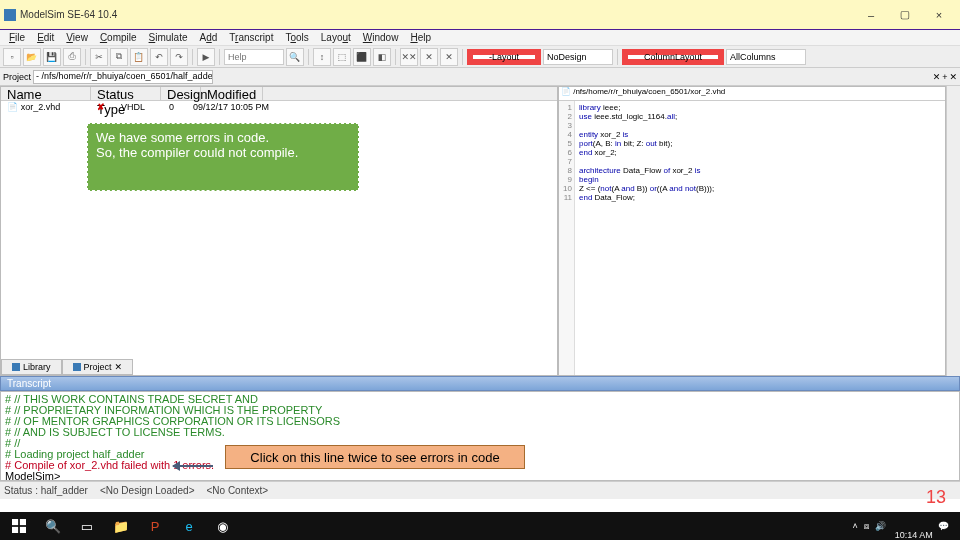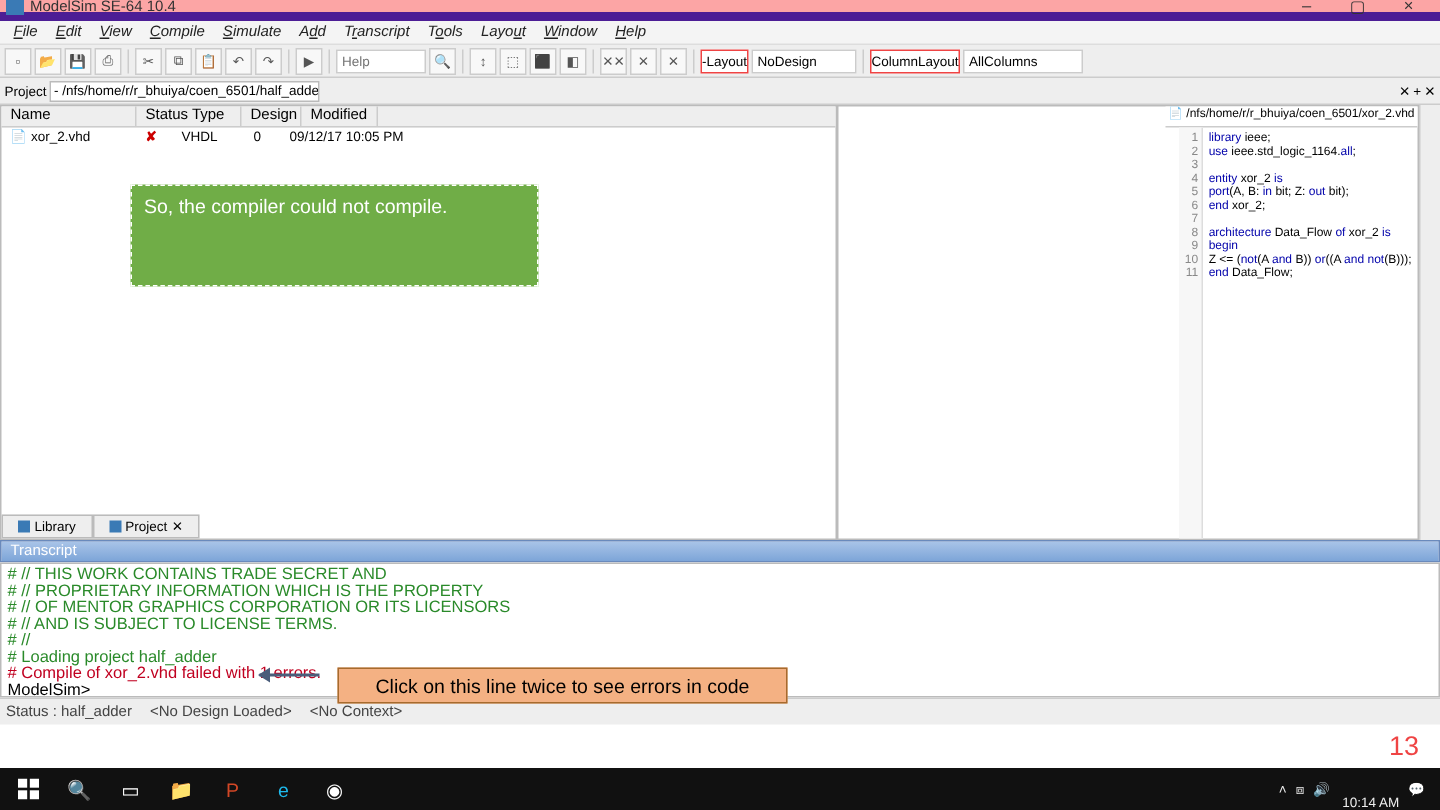--- a/index.html
+++ b/index.html
@@ -1,59 +1,59 @@
 <!DOCTYPE html>
 <html><head>
 <meta charset="utf-8">
 <style>
   * { margin:0; padding:0; box-sizing:border-box; font-family:'Segoe UI',Tahoma,sans-serif; }
   body { width:960px; height:540px; background:#fff; overflow:hidden; font-size:10px; position:relative; }
 
   
-  .titlebar { height:14px; background:#fca5a5; display:flex; align-items:center; padding:0 4px; border-bottom:6px solid #4c1d95; }
+  .titlebar { height:30px; background:#fef9c3; display:flex; align-items:center; padding:0 4px; border-bottom:1px solid #4c1d95; }
   .titlebar .app-icon { width:12px; height:12px; background:#3a7ab5; margin-right:4px; }
   .titlebar .title { flex:1; font-size:10px; color:#333; }
   .win-ctrl { width:34px; height:18px; display:flex; align-items:center; justify-content:center; font-size:11px; color:#333; }
 
   
-  .menubar { height:16px; background:#f4f4f4; display:flex; align-items:center; padding:0 4px; gap:2px; border-bottom:1px solid #ddd;font-style:italic; }
+  .menubar { height:16px; background:#f4f4f4; display:flex; align-items:center; padding:0 4px; gap:2px; border-bottom:1px solid #ddd; }
   .menubar span { font-size:10px; padding:0 5px; color:#222; }
   .menubar span u { text-decoration:underline; }
 
   
   .toolbar { height:22px; background:#eee; border-bottom:1px solid #ccc; display:flex; align-items:center; padding:0 3px; gap:2px; }
   .tb-btn { width:18px; height:18px; background:#f8f8f8; border:1px solid #ccc; display:flex; align-items:center; justify-content:center; font-size:9px; color:#555; }
   .tb-sep { width:1px; height:16px; background:#ccc; margin:0 2px; }
-  .tb-text { font-size:9px; padding:0 0; height:16px; border:1px solid #ef4444; background:#fff; display:flex; align-items:center; }
+  .tb-text { font-size:9px; padding:0 16px; height:16px; border:6px solid #ef4444; background:#fff; display:flex; align-items:center; }
   .tb-input { height:16px; border:1px solid #ccc; font-size:9px; padding:0 3px; background:#fff; }
 
   
   .toolbar2 { height:18px; background:#eee; border-bottom:1px solid #ccc; display:flex; align-items:center; padding:0 3px; font-size:9px; gap:2px; }
   .path-field { flex:0 0 180px; height:14px; border:1px solid #bbb; background:#fff; padding:0 2px; font-size:9px; overflow:hidden; white-space:nowrap; }
 
   
   .workspace { display:flex; height:290px; }
 
   
   .project { width:558px; border:1px solid #bbb; position:relative; background:#fff; }
-  .proj-head { height:14px; background:#eee; display:flex; font-size:10px; border-bottom:1px solid #ccc; }
+  .proj-head { height:14px; background:#eee; display:flex; font-size:13px; border-bottom:1px solid #ccc; }
   .proj-head span { padding:0 6px; border-right:1px solid #ccc; }
   .proj-row { display:flex; font-size:9px; padding:1px 6px; gap:8px; align-items:center; }
   .proj-row .x { color:#c00; font-weight:bold; }
   .proj-tabs { position:absolute; bottom:0; left:0; height:16px; display:flex; font-size:9px; }
   .proj-tabs .tab { padding:1px 10px; background:#eee; border:1px solid #bbb; display:flex; align-items:center; gap:3px; }
   .proj-tabs .tab .ico { width:8px; height:8px; background:#3a7ab5; }
 
   
   .callout-green { position:absolute; left:87px; top:123px; width:272px; height:68px;
     background:#70ad47; border:1px dashed #fff; color:#fff; font-size:13px; padding:6px 8px; }
 
   
   .editor-wrap { flex:1; display:flex; }
-  .editor { border:1px solid #bbb; flex:1; background:#fff; display:flex; flex-direction:column;align-items:flex-end; }
+  .editor { border:1px solid #bbb; flex:1; background:#fff; display:flex; flex-direction:column; }
   .editor .path { height:14px; font-size:8px; border-bottom:1px solid #ccc; padding:0 2px; background:#fff; overflow:hidden; white-space:nowrap; }
   .editor .code { flex:1; display:flex; font-family:Consolas,monospace; font-size:8px; position:relative; }
   .gutter { width:16px; background:#f7f7f7; border-right:1px solid #ddd; text-align:right; padding:2px 2px; color:#888; }
   .gutter div { height:9px; line-height:9px; }
   .src { padding:2px 4px; line-height:9px; }
   .src div { white-space:pre; }
   .kw { color:#0000aa; }
 
   .vscroll { width:14px; background:#eee; border-left:1px solid #ccc; }
 
@@ -227,20 +227,21 @@
   <div class="trans-arrow"></div>
 </div>
 
 <div class="statusbar">
   <span>Status : half_adder</span>
   <span>&lt;No Design Loaded&gt;</span>
   <span>&lt;No Context&gt;</span>
 </div>
 
 <div class="callout-green">
+  <div>We have some errors in code.</div>
   <div>So, the compiler could not compile.</div>
 </div>
 <div class="callout-orange">Click on this line twice to see errors in code</div>
 <div class="page-no">13</div>
 
 <div class="taskbar">
   <div class="task-btn">
     <svg viewBox="0 0 16 16">
         <rect x="0" y="0" width="7" height="7" fill="#fff"></rect>
         <rect x="9" y="0" width="7" height="7" fill="#fff"></rect>

